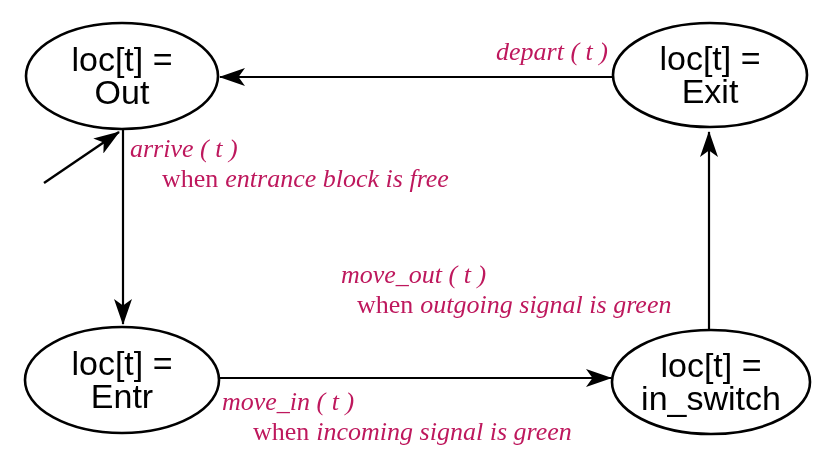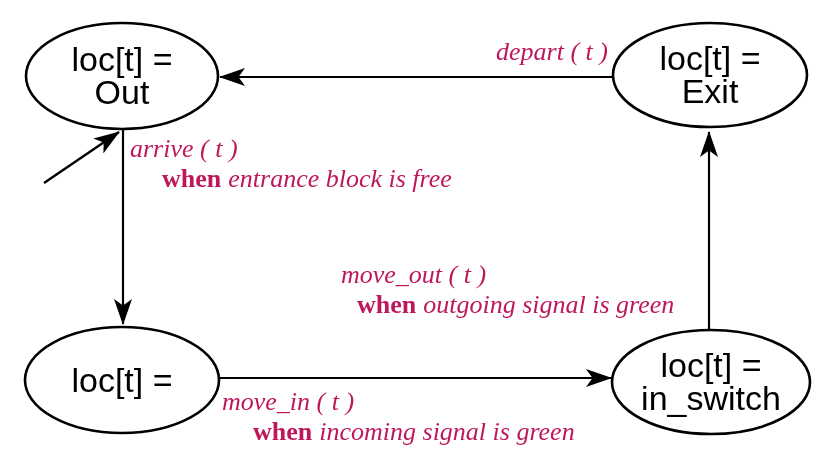--- a/index.html
+++ b/index.html
@@ -27,21 +27,21 @@
   .transition-label {
     position: absolute;
     font-family: "Liberation Serif", serif;
     font-size: 26px;
     line-height: 30px;
     color: #be185d;
     white-space: nowrap;
   }
   .transition-label .event { font-style: italic; }
   .transition-label .guard-row { display: block; }
-  .transition-label .kw { font-weight: bold; font-style: normal; margin-right: 7px; }
+  .transition-label .kw { font-weight: normal; font-style: normal; margin-right: 7px; }
   .transition-label .guard { font-style: italic; }
 
   .indent-32 { margin-left: 32px; }
   .indent-27 { margin-left: 16px; }
   .indent-31 { margin-left: 31px; }
 </style>
 </head>
 <body>
 
 <div id="canvas">
@@ -74,20 +74,21 @@
     <div>Out</div>
   </div>
 
   <div class="state-label" style="left:710px; top:75px;">
     <div>loc[t] =</div>
     <div>Exit</div>
   </div>
 
   <div class="state-label" style="left:122px; top:380px;">
     <div>loc[t] =</div>
+    <div>Entr</div>
   </div>
 
   <div class="state-label" style="left:711px; top:382px;">
     <div>loc[t] =</div>
     <div>in_switch</div>
   </div>
 
   <div class="transition-label" style="left:496px; top:37px;">
     <span class="event">depart ( t )</span>
   </div>

